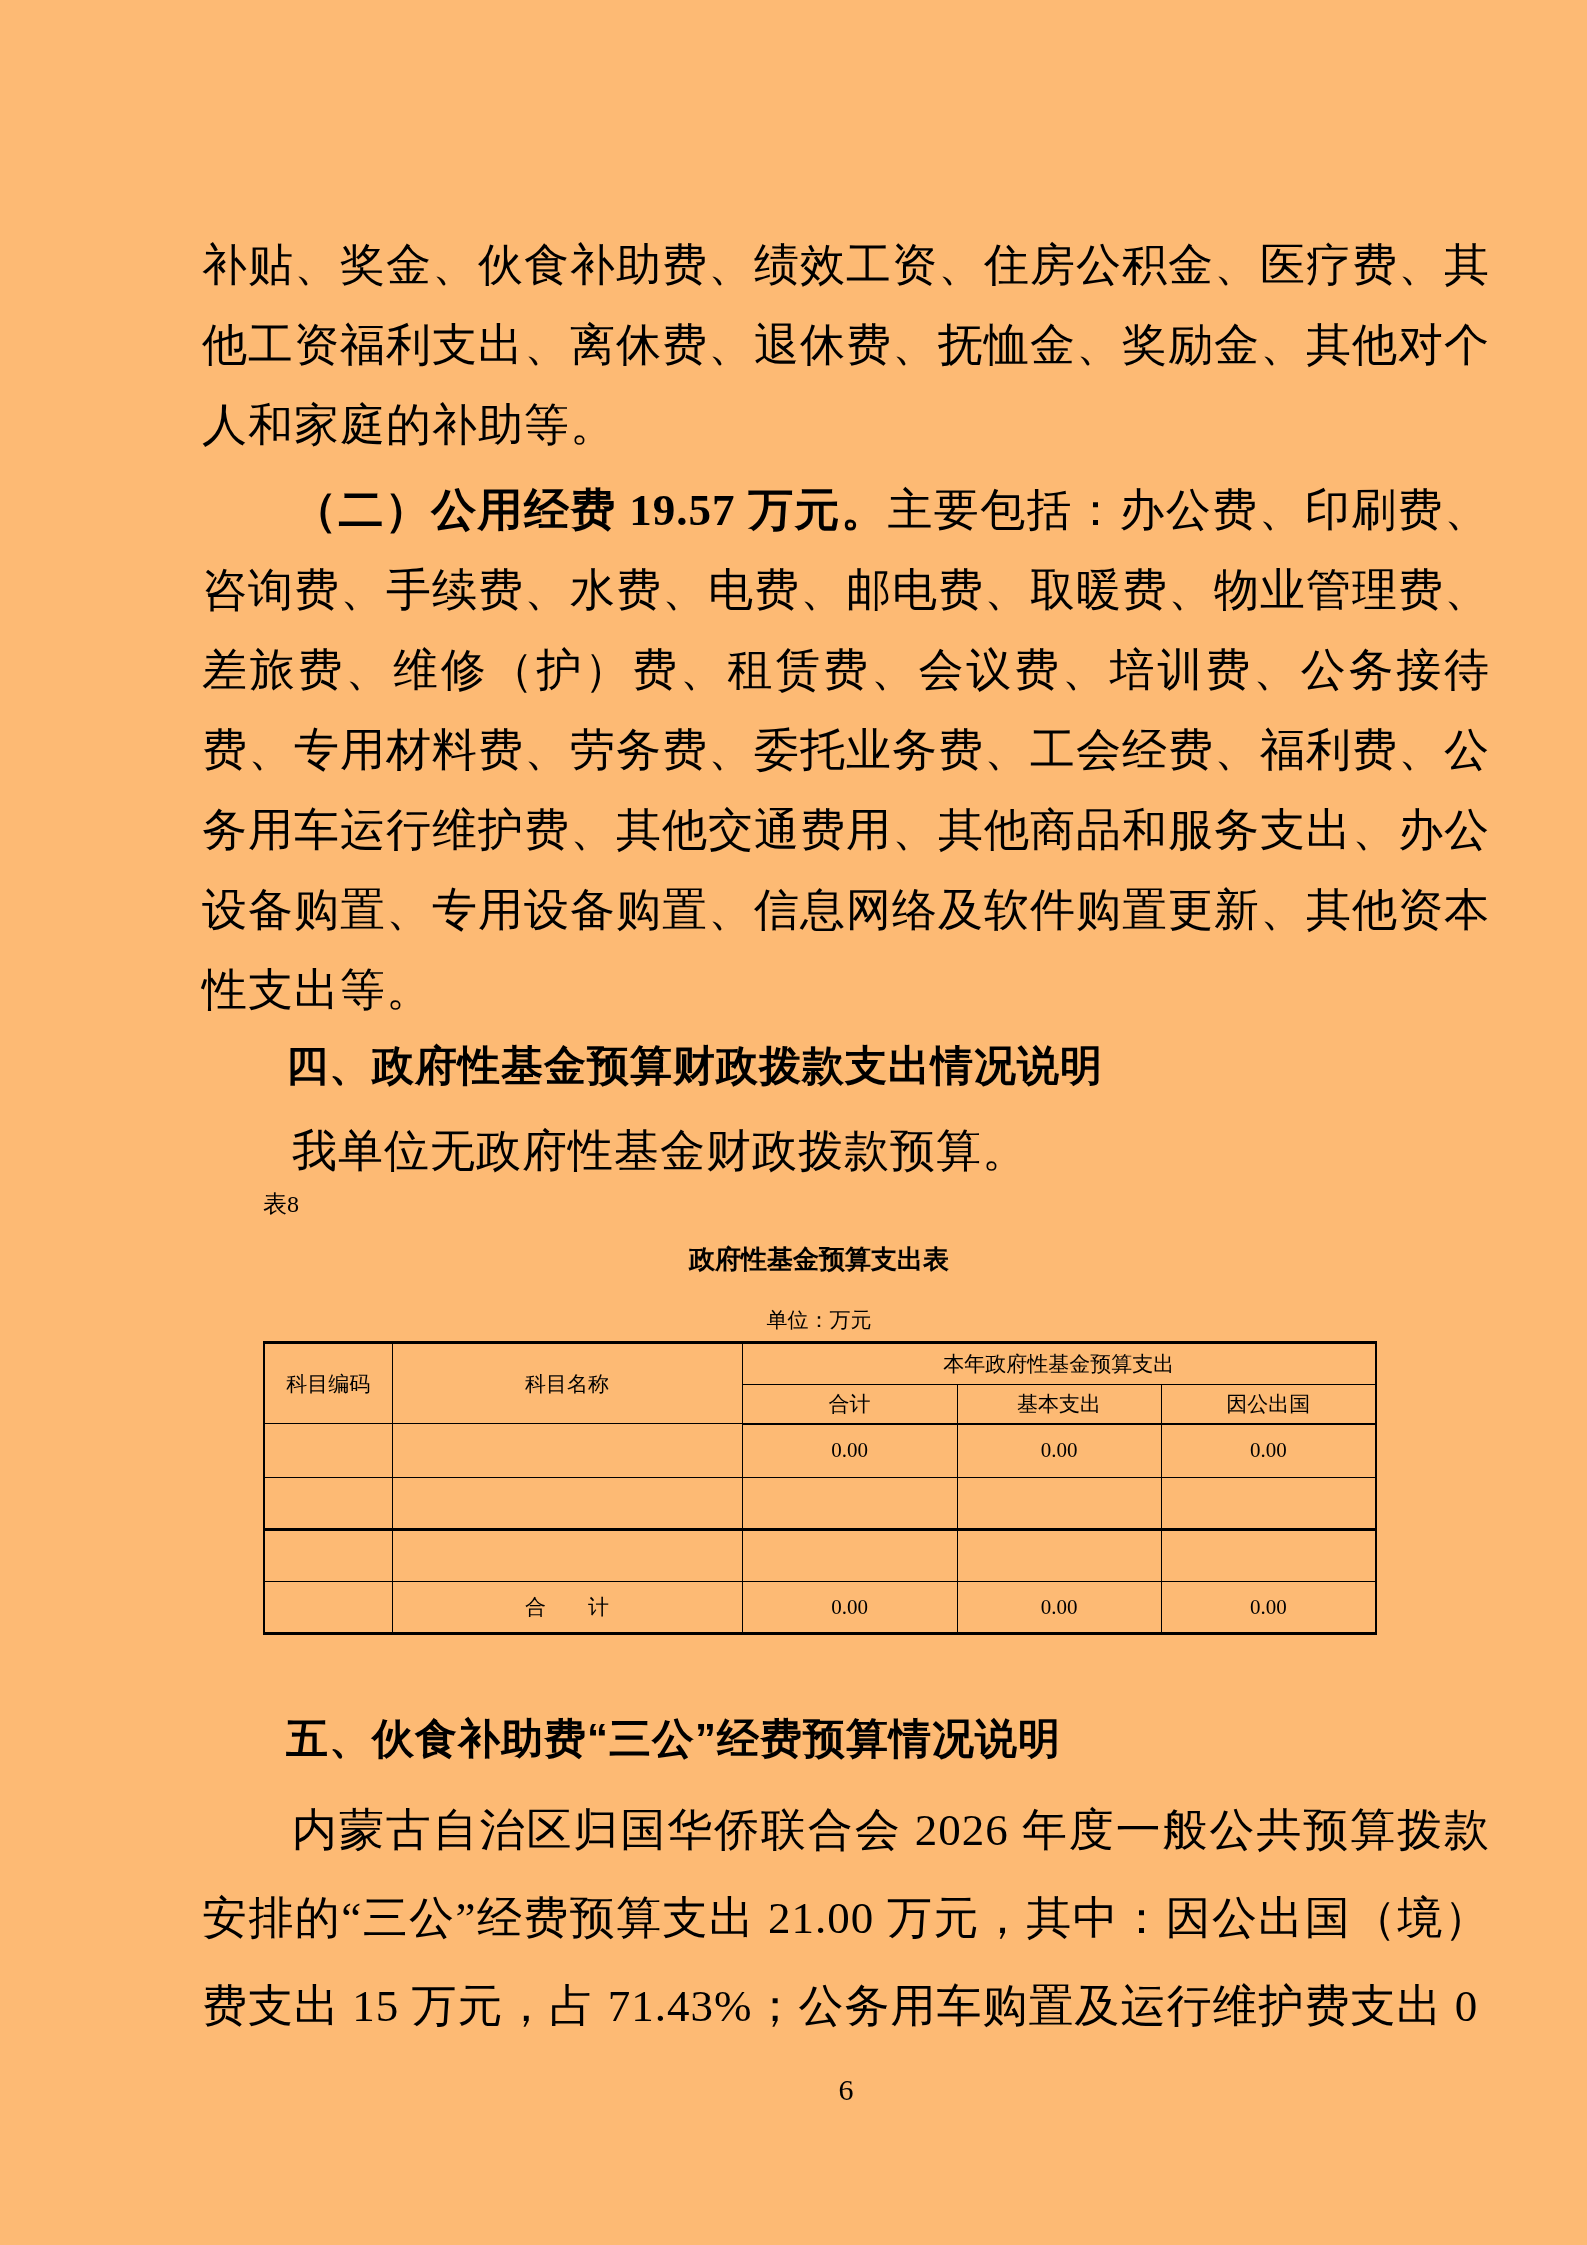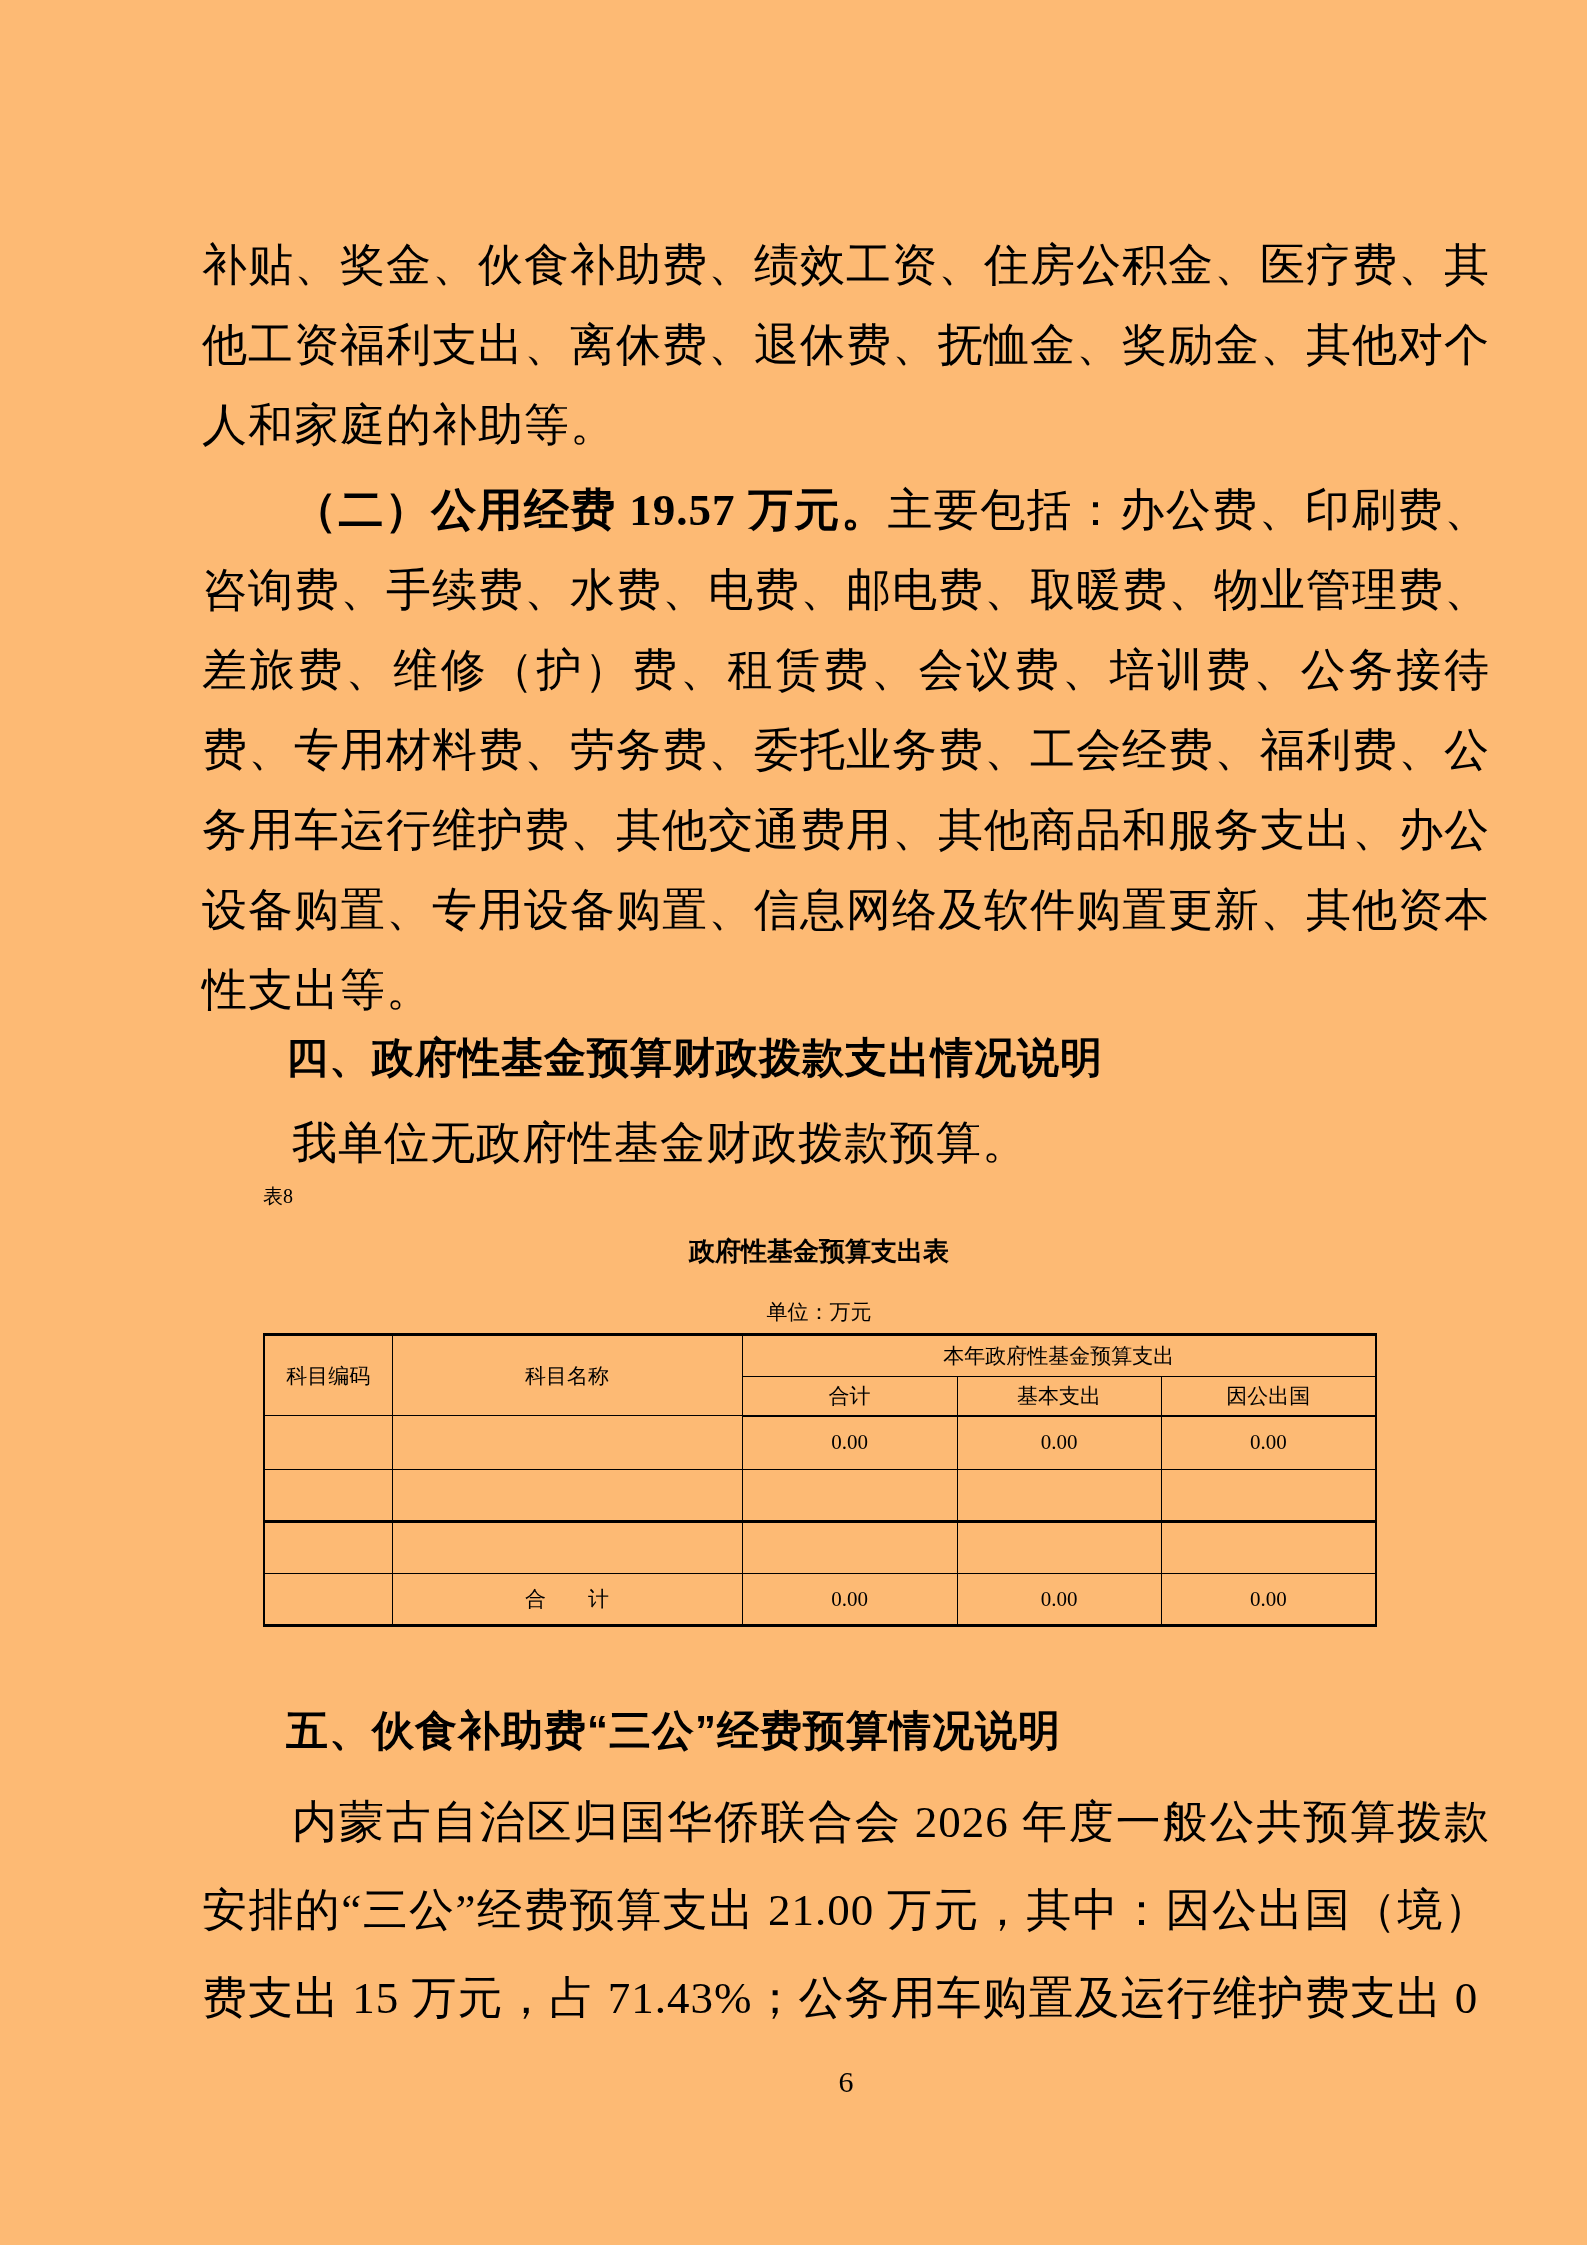--- a/index.html
+++ b/index.html
@@ -29,30 +29,30 @@
   .lead-bold { font-weight: bold; }
   h2.doc-heading {
     margin: 0;
     font-family: "Liberation Sans", "DejaVu Sans", sans-serif;
     font-weight: bold;
     font-size: 42px;
     line-height: 56px;
     text-indent: 2em;
     letter-spacing: 1px;
   }
-  h2.h4 { margin-top: 0; }
+  h2.h4 { margin-top: 8px; }
   h2.h5 { margin-top: 76px; }
   p.p3 { margin-top: 17px; }
   p.p2 { margin-top: 5px; }
   p.p4 { margin-top: 19px; line-height: 88px; }
 
   .table-block { margin-left: 61px; width: 1112px; }
   .table-label {
     margin-top: 0;
-    font-size: 20px;
+    font-size: 24px;
     line-height: 26px;
   }
   .table-title {
     margin-top: 22px;
     font-family: "Liberation Sans", "DejaVu Sans", sans-serif;
     font-weight: bold;
     font-size: 26px;
     line-height: 40px;
     text-align: center;
   }

